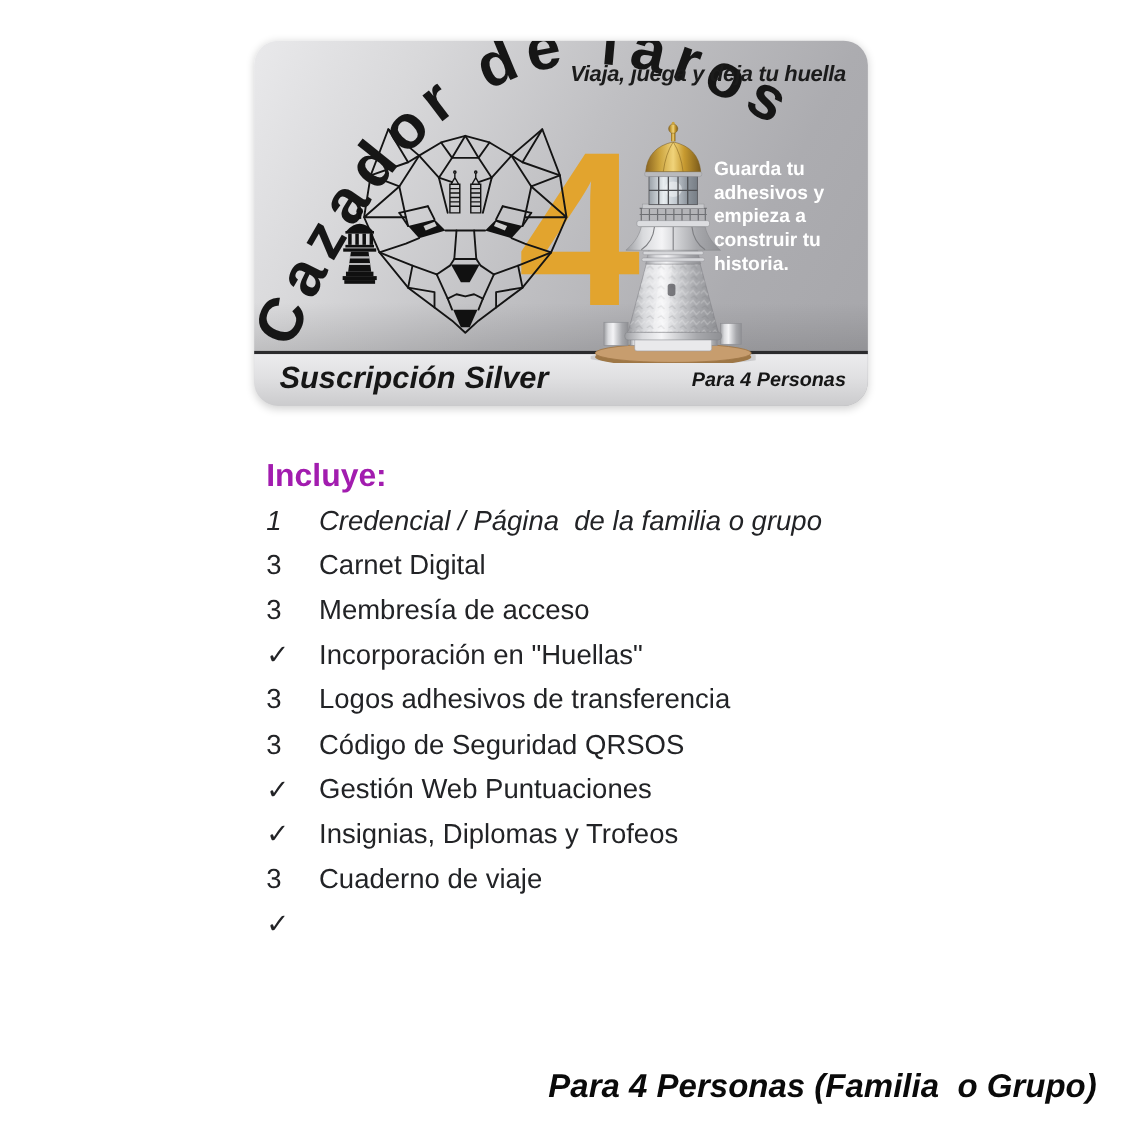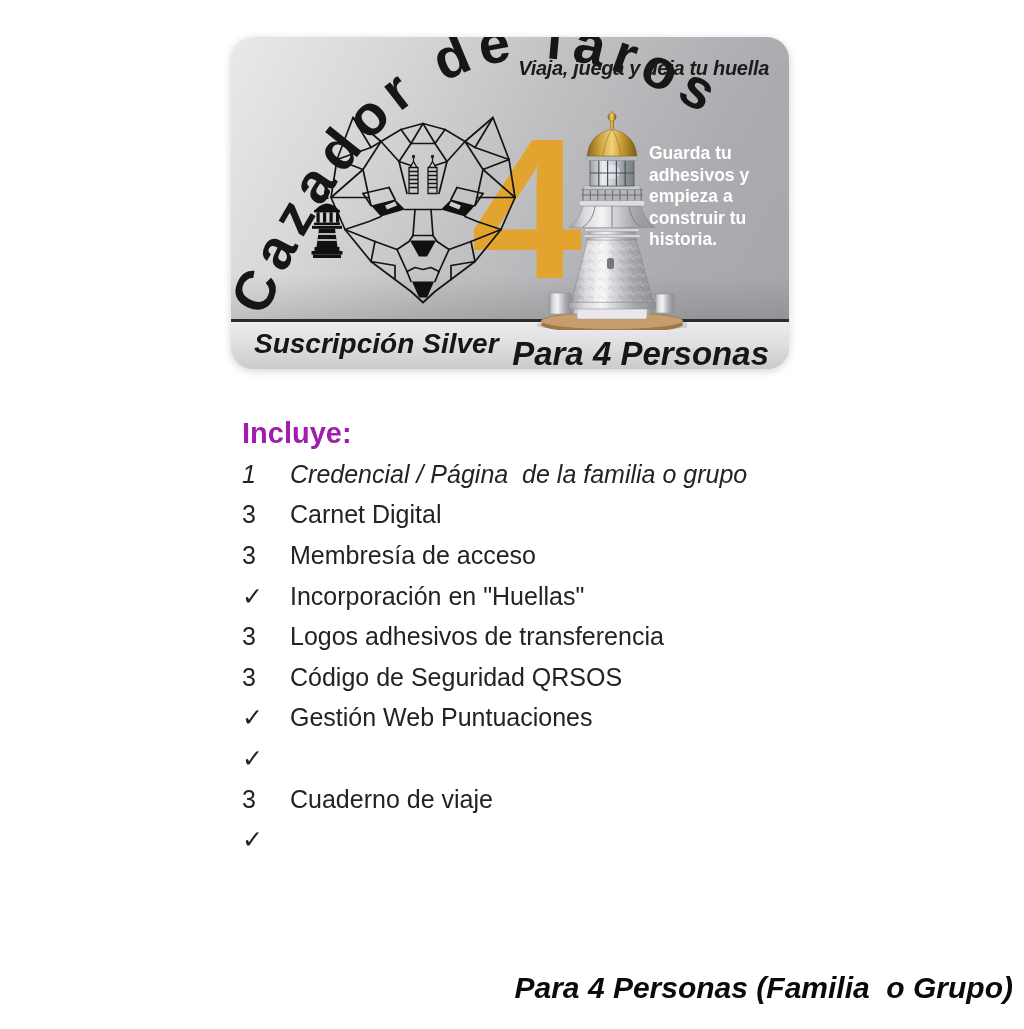--- a/index.html
+++ b/index.html
@@ -33,32 +33,32 @@
   .message{left:400px;top:106px;width:130px;font-size:17.5px;line-height:21.5px;font-weight:700;
         color:var(--message-white,#ffffff);z-index:3;margin-left:18px;}
   .message div{position:static;}
 
   .mini-lh{left:76px;top:150px;width:40px;height:80px;z-index:3;}
   .puma{left:92px;top:72px;width:200px;height:196px;z-index:2;}
 
   .sub{left:23px;top:291px;font-size:28px;font-weight:700;font-style:italic;z-index:3;white-space:nowrap;}
   .sub .tier{position:static;border-bottom:4px solid #161616;padding-bottom:17px;margin-left:8px;}
   .sub .pre{position:static;}
-  .para4{right:20px;top:298px;font-size:33px;font-weight:700;font-style:italic;z-index:3;white-space:nowrap;}
+  .para4{right:20px;top:298px;font-size:18px;font-weight:700;font-style:italic;z-index:3;white-space:nowrap;}
 
   
   .includes-heading{position:absolute;left:242px;top:417px;font-size:29px;font-weight:800;color:#a21caf;}
   .includes{position:absolute;left:242px;top:454px;width:580px;}
   .row{display:flex;align-items:center;height:40.6px;font-size:25px;color:#222326;}
   .row .qty{width:48px;flex:0 0 48px;}
   .row .lbl{white-space:pre;}
   .row.it{font-style:italic;}
 
   
-  .footer-note{position:absolute;right:11px;top:971px;font-size:30px;font-weight:800;
+  .footer-note{position:absolute;right:27px;top:971px;font-size:30px;font-weight:800;
         font-style:italic;color:#0a0a0a;white-space:pre;}
 </style>
 </head>
 <body>
 
 <div class="page">
 
   <div class="card">
     <div class="wall-shade"></div>
     <div class="floor-line"></div>
@@ -294,20 +294,21 @@
     <div class="row">
       <span class="qty">3</span>
       <span class="lbl">Código de Seguridad QRSOS</span>
     </div>
     <div class="row">
       <span class="qty">✓</span>
       <span class="lbl">Gestión Web Puntuaciones</span>
     </div>
     <div class="row">
       <span class="qty">✓</span>
+      <span class="lbl">Insignias, Diplomas y Trofeos</span>
     </div>
     <div class="row">
       <span class="qty">3</span>
       <span class="lbl">Cuaderno de viaje</span>
     </div>
     <div class="row">
       <span class="qty">✓</span>
     </div>
   </div>
 

